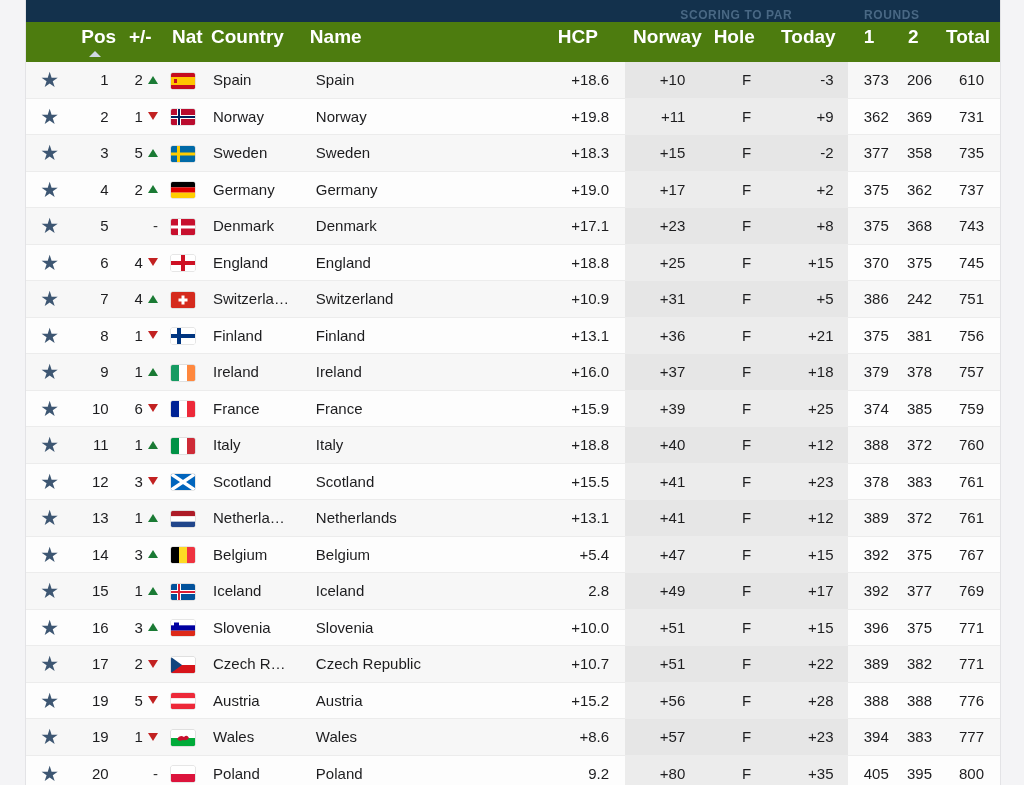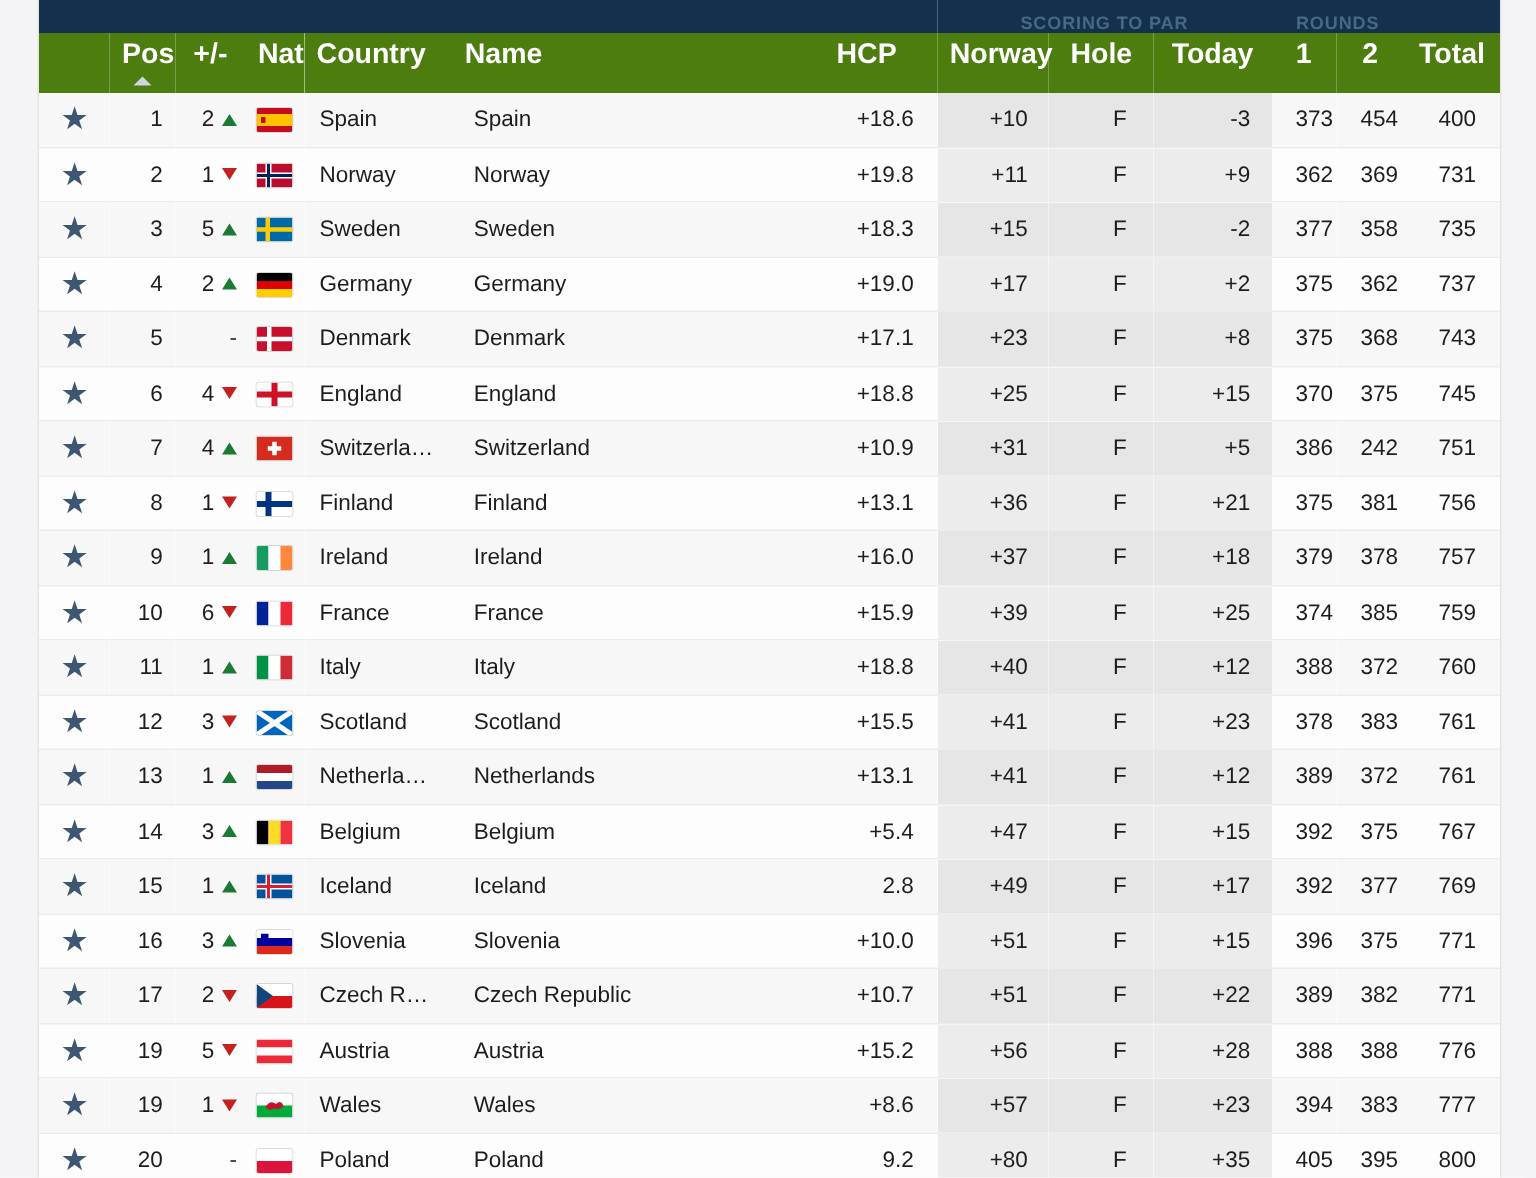--- a/index.html
+++ b/index.html
@@ -214,22 +214,22 @@
                   <rect y="4" width="24" height="8" fill="#ffc400"></rect>
                   <rect x="3" y="6" width="3" height="4" fill="#c60b1e"></rect>
                 </svg></span></td>
             <td class="c-country">Spain</td>
             <td class="c-name">Spain</td>
             <td class="c-hcp">+18.6</td>
             <td class="c-topar grp">+10</td>
             <td class="c-hole grp">F</td>
             <td class="c-today grp">-3</td>
             <td class="c-r1">373</td>
-            <td class="c-r2">454</td>
-            <td class="c-total">400</td>
+            <td class="c-r2">206</td>
+            <td class="c-total">610</td>
           </tr>
           <tr>
             <td class="c-star"><span class="star">★</span></td>
             <td class="c-pos">2</td>
             <td class="c-chg"><span class="chg-wrap">
                 <span>1</span>
                 <span class="arrow-down"></span>
               </span></td>
             <td class="c-nat"><span class="flag"><svg viewBox="0 0 24 16">
                   <rect width="24" height="16" fill="#ba0c2f"></rect>

